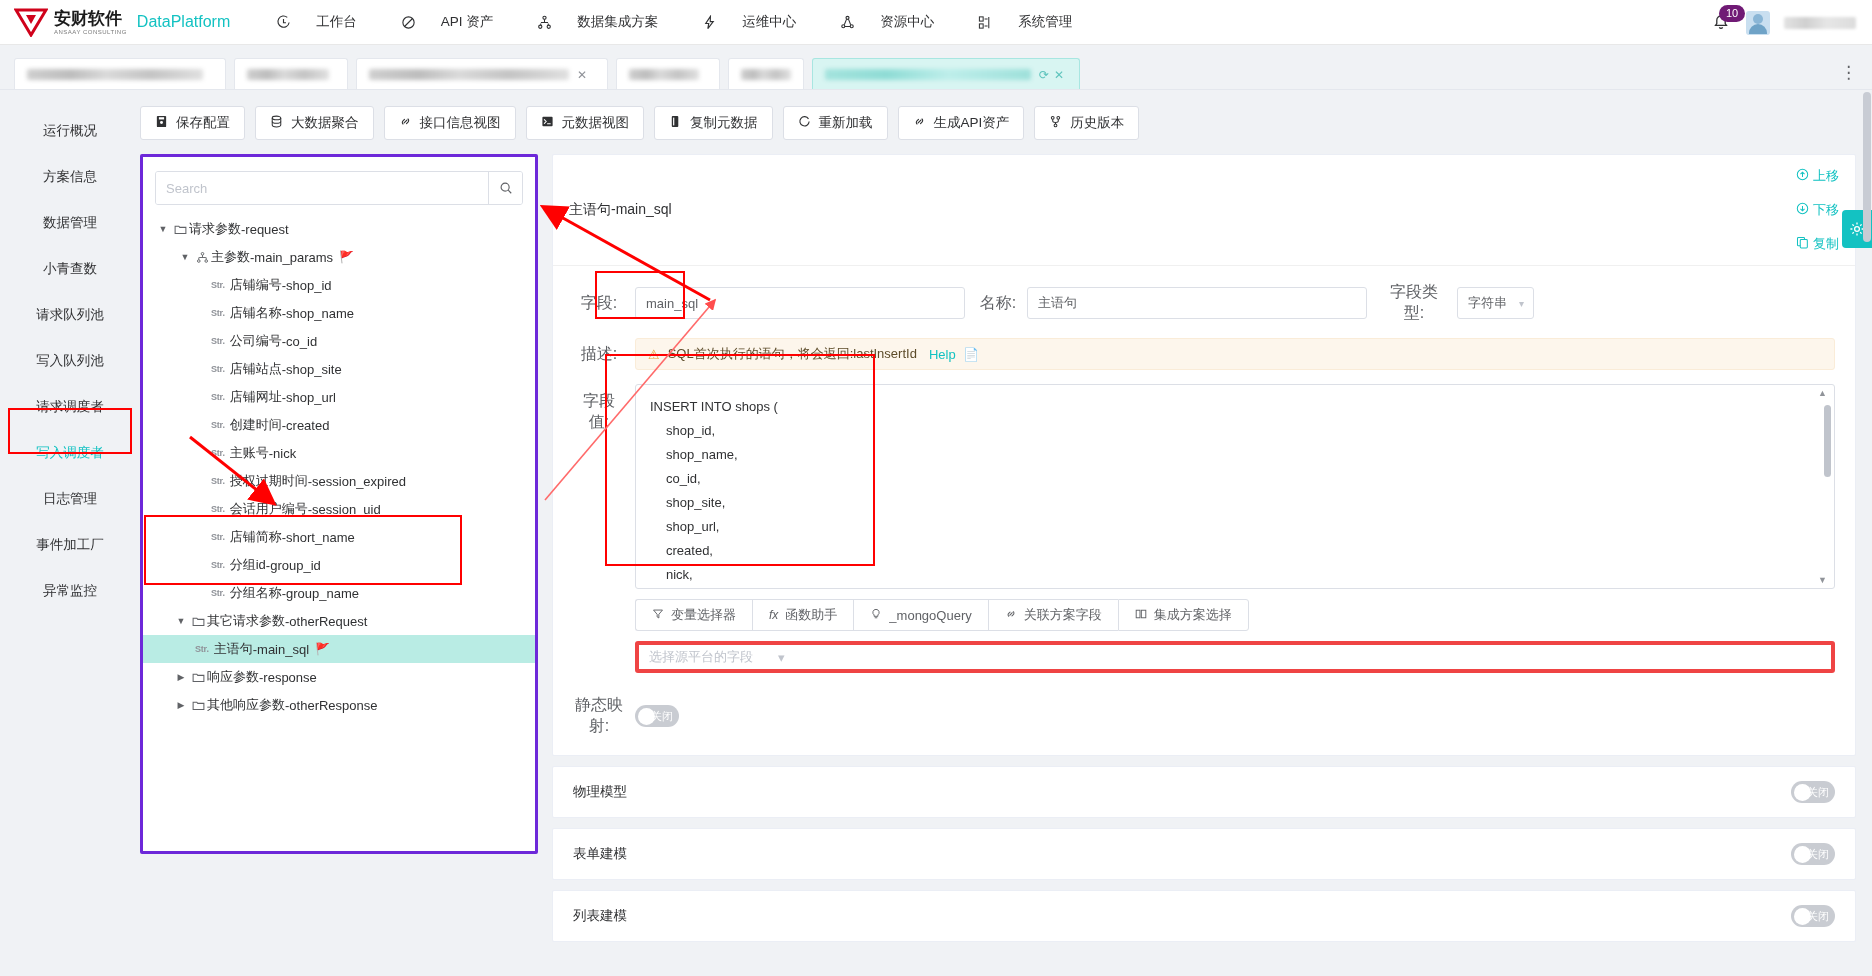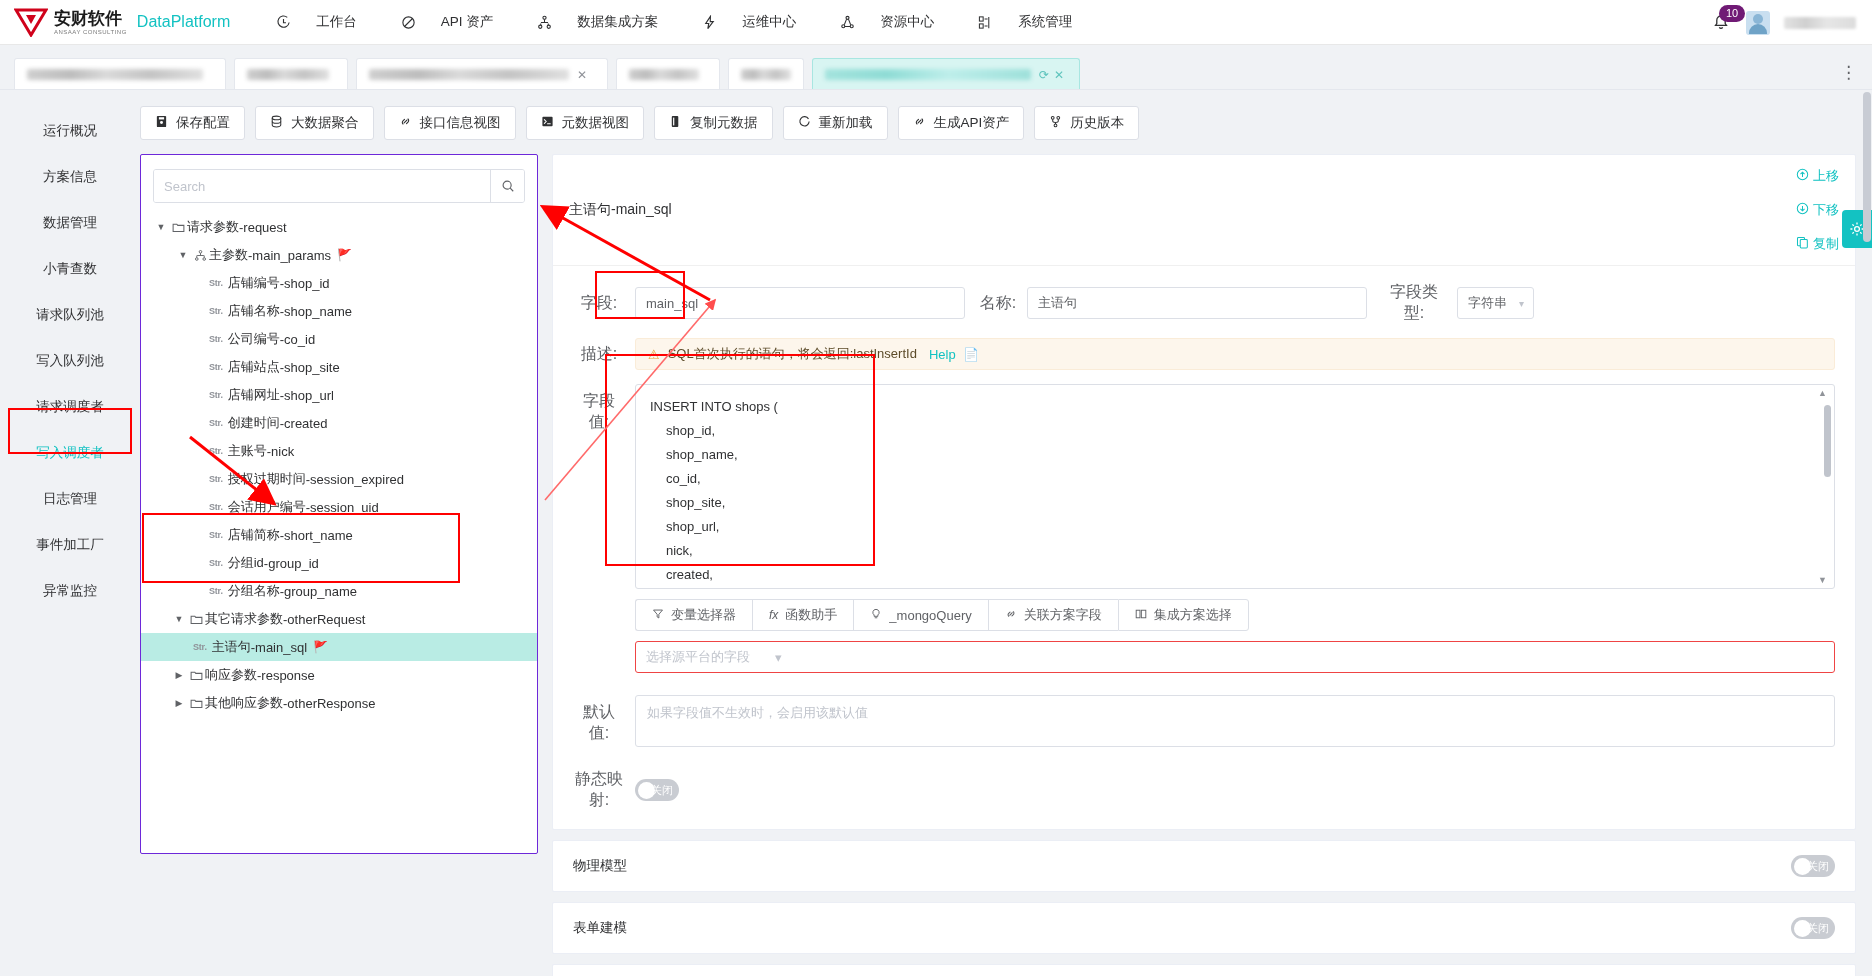--- a/index.html
+++ b/index.html
@@ -68,21 +68,21 @@
     height:46px; display:flex; align-items:center; justify-content:center;
     font-size:13.5px; color:#303133; cursor:pointer;
   }
   .leftnav-item.active { color:#13c2c2; }
   .hl-box { position:absolute; border:2px solid #ff0000; pointer-events:none; }
 
   .content { flex:1; display:flex; padding:0 16px 0 0; gap:14px; min-width:0; }
 
   
   .treepanel {
-    width:398px; flex:0 0 398px; background:#fff; border:1px solid #6d28d9;
+    width:398px; flex:0 0 398px; background:#fff; border:3px solid #6d28d9;
     border-radius:2px; margin-top:0; padding:14px 12px 10px 12px; height:700px;
     position:relative;
   }
   .searchbox { display:flex; height:34px; border:1px solid #dcdfe6; border-radius:3px; overflow:hidden; }
   .searchbox input {
     flex:1; border:none; outline:none; padding:0 10px; font-size:13px;
     font-family:inherit; color:#606266; min-width:0;
   }
   .searchbox input::placeholder { color:#c0c4cc; }
   .search-btn { width:34px; display:flex; align-items:center; justify-content:center;
@@ -128,21 +128,21 @@
   .sbar { position:absolute; right:3px; top:4px; bottom:4px; width:7px; }
   .sbar .thumb { position:absolute; top:16px; height:72px; width:7px; background:#c0c4cc; border-radius:4px; }
   .sbar-arrow { position:absolute; right:4px; color:#909399; font-size:9px; }
 
   .toolrow { display:flex; gap:0px; margin-top:10px; }
   .tbtn { height:32px; border:1px solid #dcdfe6; border-right:none; padding:0 16px; display:flex;
     align-items:center; gap:7px; font-size:13px; color:#606266; cursor:pointer; background:#fff;}
   .tbtn:first-child { border-radius:3px 0 0 3px; }
   .tbtn:last-child { border-right:1px solid #dcdfe6; border-radius:0 3px 3px 0; }
 
-  .sel-full { height:32px; width:100%; border:1px solid #ef4444; border-radius:3px;
+  .sel-full { height:32px; width:100%; border:4px solid #ef4444; border-radius:3px;
     padding:0 26px 0 10px; display:flex; align-items:center; font-size:13px; color:#c0c4cc;
     position:relative; margin-top:10px; background:#fff;gap:25px; }
 
   .textarea { flex:1; min-width:0; border:1px solid #dcdfe6; border-radius:3px; height:52px;
     padding:8px 11px; font-size:13px; color:#c0c4cc; background:#fff; }
 
   .switch { width:44px; height:22px; border-radius:11px; background:#c9ccd2; position:relative;
     display:inline-flex; align-items:center; cursor:pointer; }
   .switch .knob { width:17px; height:17px; border-radius:50%; background:#fff; position:absolute; left:3px; }
   .switch .stxt { position:absolute; right:6px; font-size:11px; color:#fff; }
@@ -593,22 +593,22 @@
               <div class="flabel top">字段值:</div>
               <div style="flex:1; min-width:0;">
                 <div class="sqlbox">
                   <div class="sqlinner">
                     <div>INSERT INTO shops (</div>
                     <div class="ind">shop_id,</div>
                     <div class="ind">shop_name,</div>
                     <div class="ind">co_id,</div>
                     <div class="ind">shop_site,</div>
                     <div class="ind">shop_url,</div>
+                    <div class="ind">created,</div>
                     <div class="ind">nick,</div>
-                    <div class="ind">created,</div>
                     <div class="ind">session_expired,</div>
 
                   </div>
                   <div class="sbar">
                     <span class="sbar-arrow" style="top:-1px">▲</span>
                     <div class="thumb"></div>
                     <span class="sbar-arrow" style="bottom:-1px">▼</span>
                   </div>
                 </div>
 
@@ -645,24 +645,20 @@
                   </div>
                 </div>
 
                 <div class="sel-full">
                   <span>选择源平台的字段</span>
                   <span class="chev">▾</span>
                 </div>
               </div>
             </div>
 
-            <div class="frow" style="align-items:flex-start; margin-top:22px;">
-              <div class="flabel top">默认值:</div>
-              <div class="textarea"><span>如果字段值不生效时，会启用该默认值</span></div>
-            </div>
 
             <div class="frow" style="margin-bottom:0; margin-top:22px;">
               <div class="flabel">静态映射:</div>
               <div class="switch">
                 <span class="knob"></span>
                 <span class="stxt">关闭</span>
               </div>
             </div>
 
             <div class="hl-box" style="left:42px; top:5px; width:90px; height:48px;"></div>

